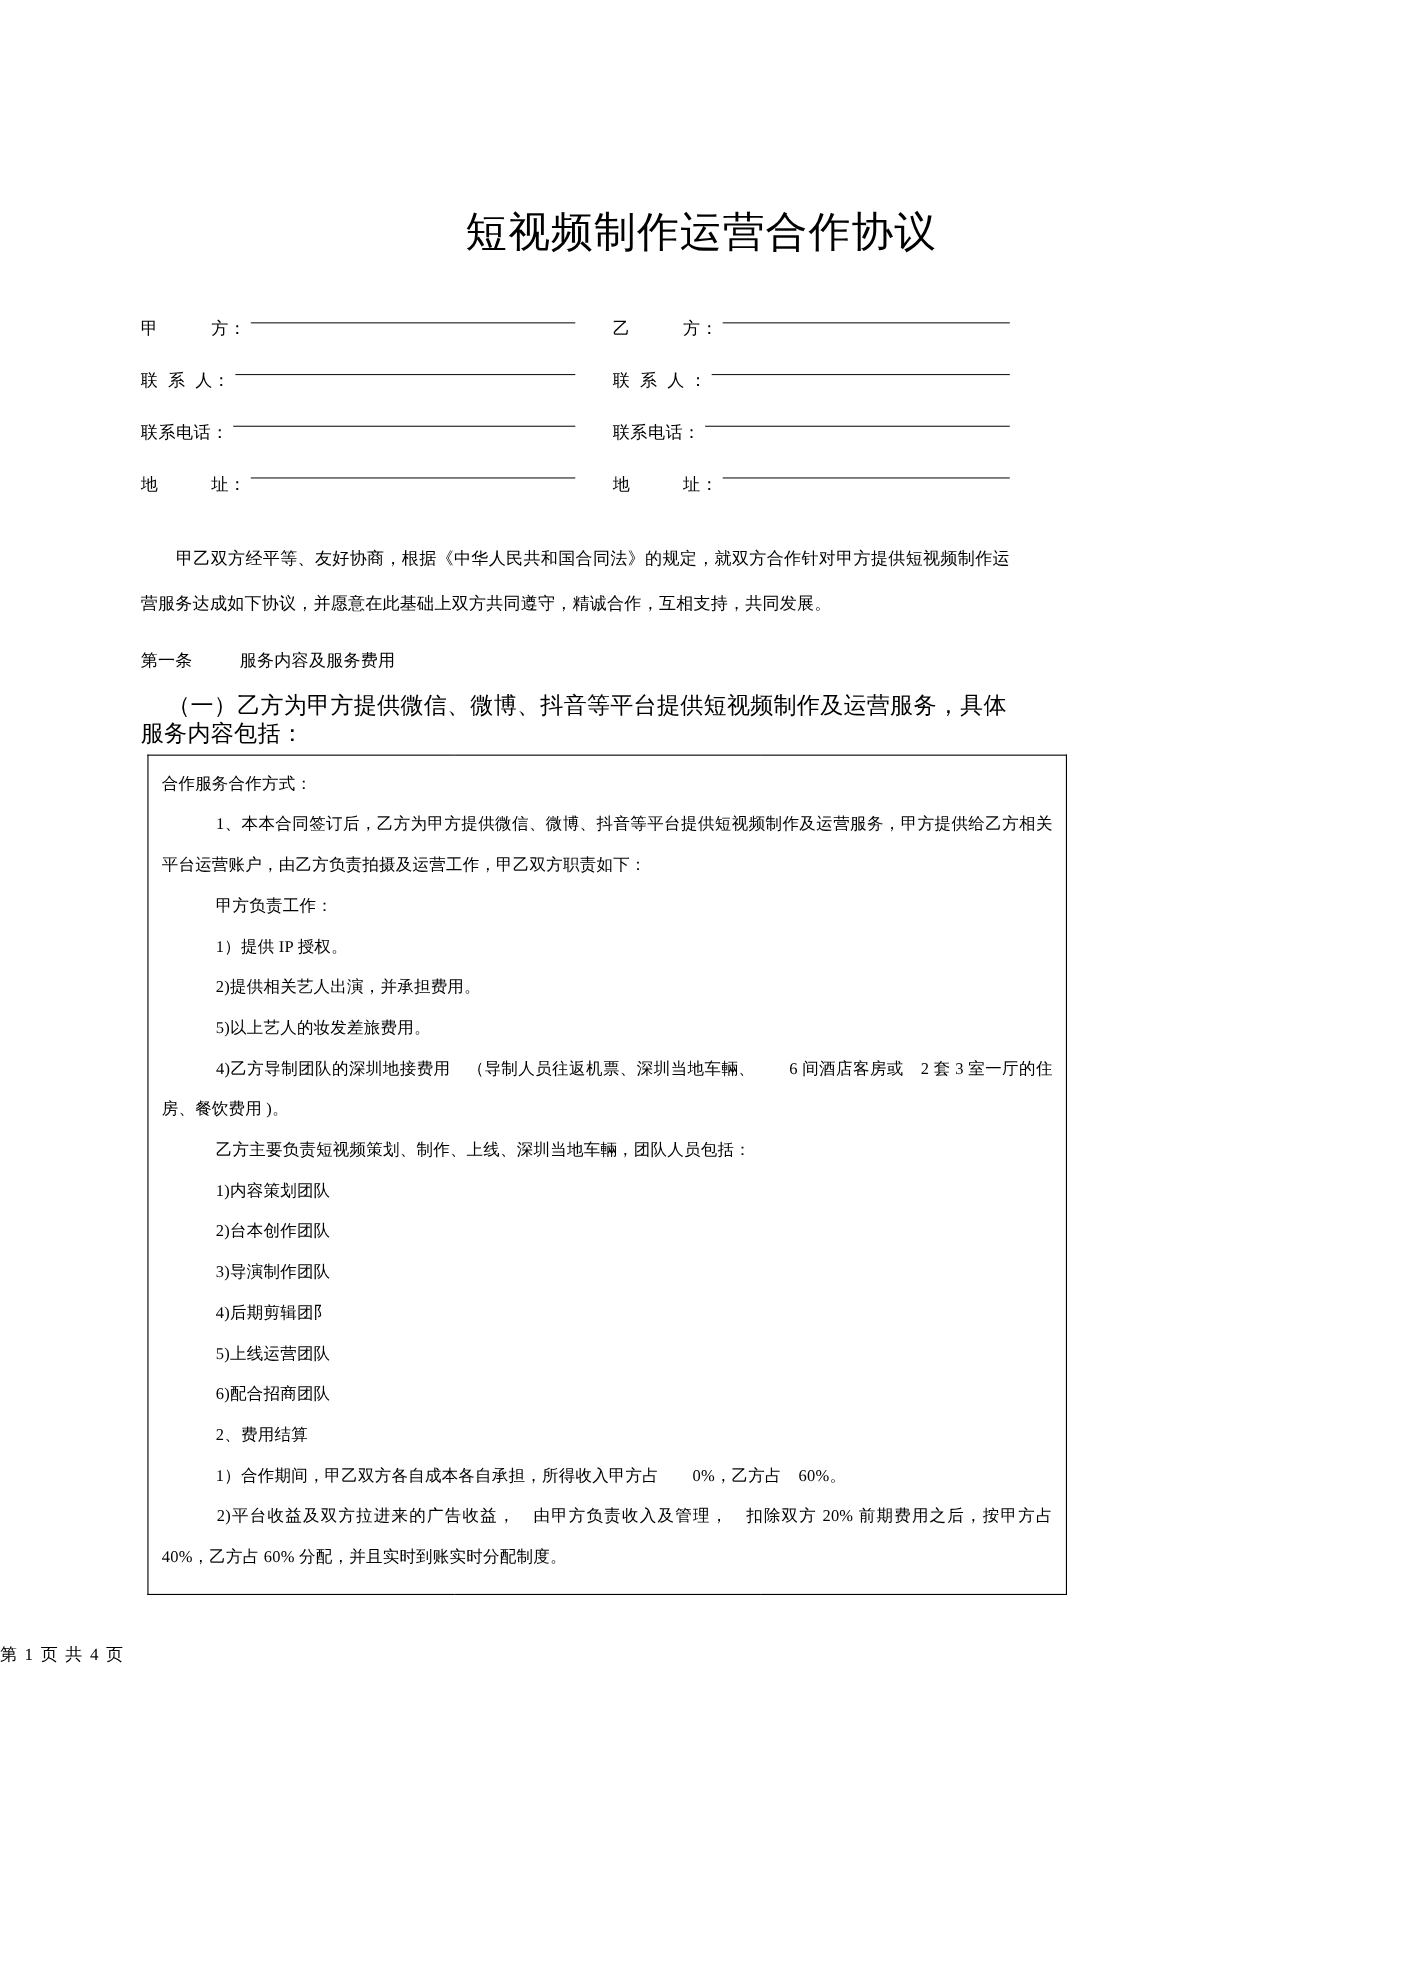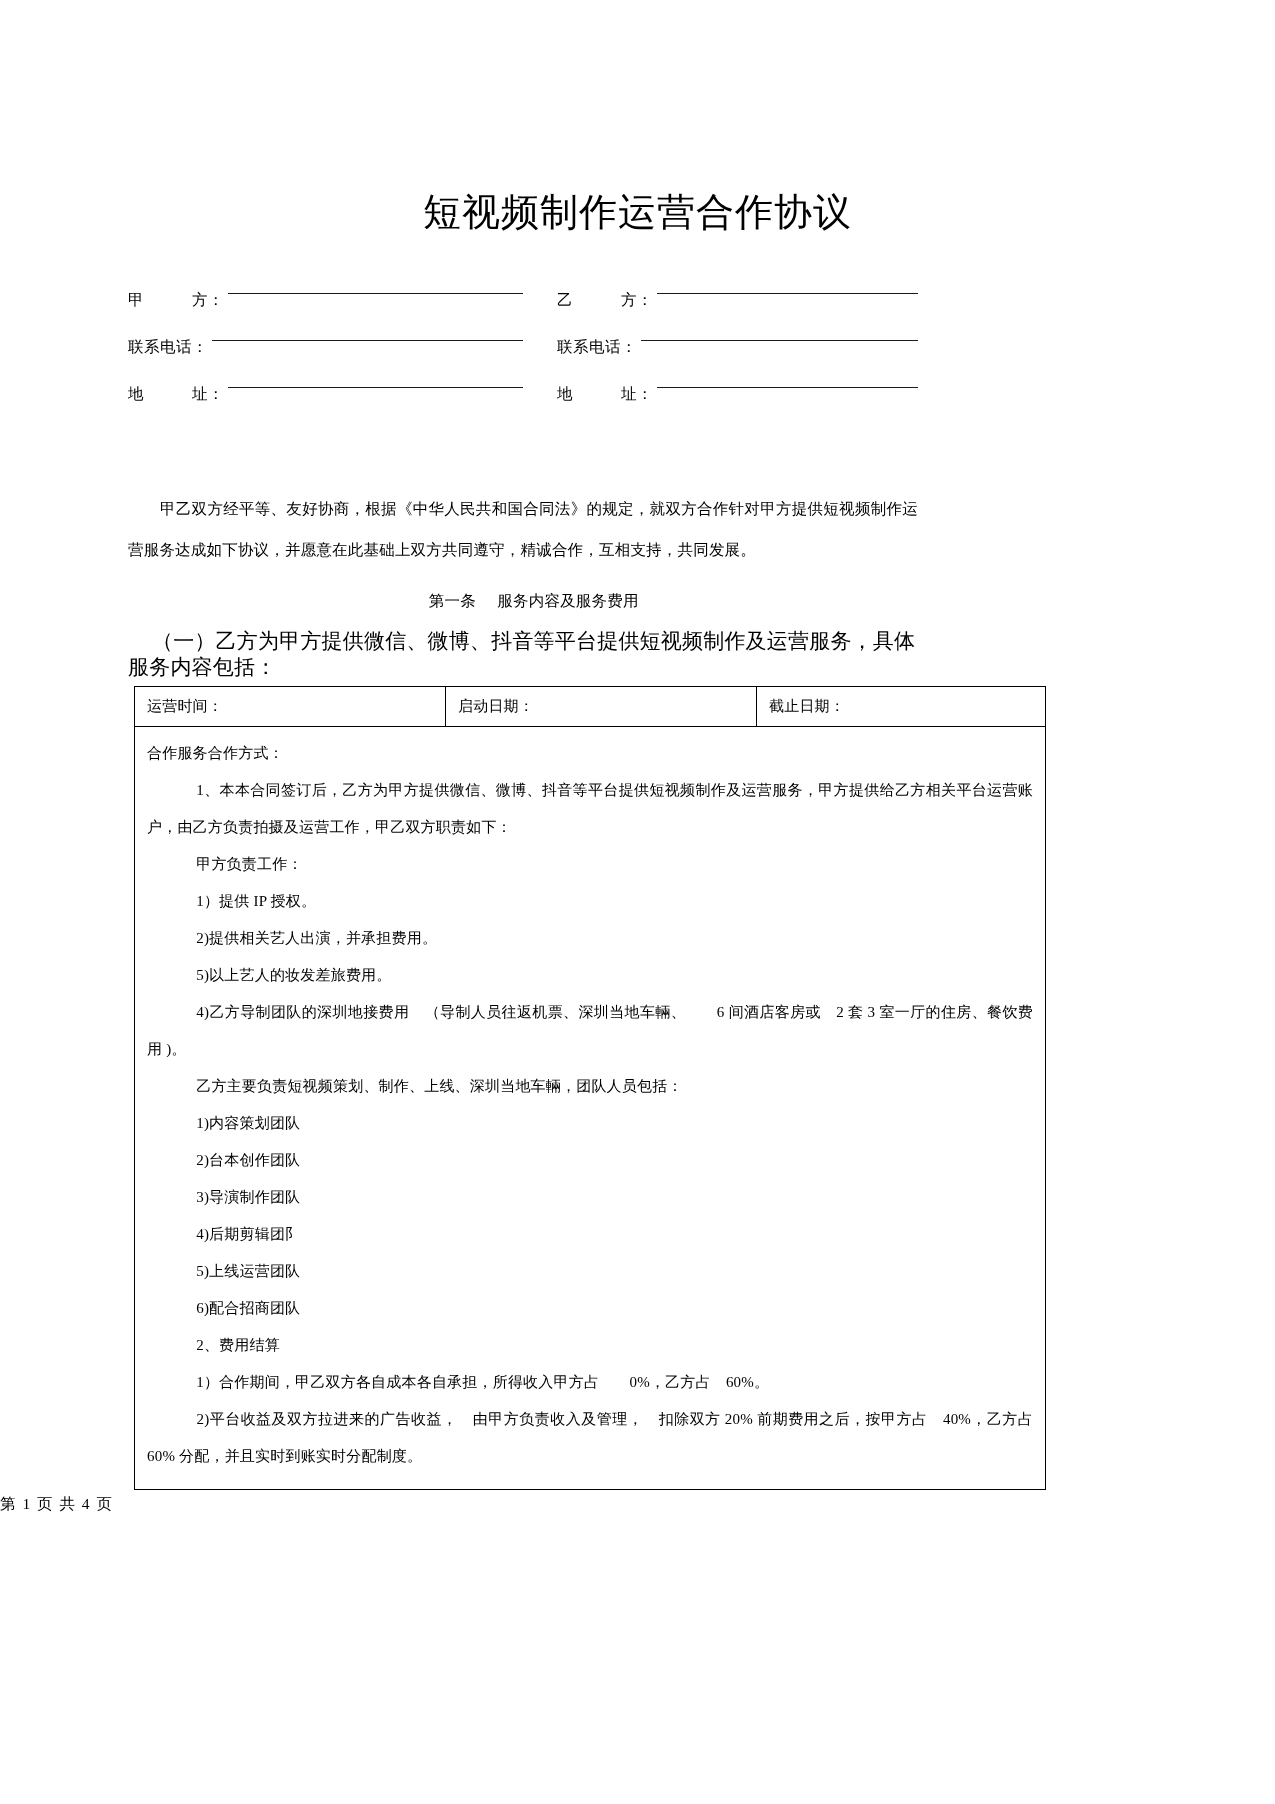--- a/index.html
+++ b/index.html
@@ -89,21 +89,20 @@
   }
 
   .clause-head {
     position: absolute;
     top: 588px;
     left: 128px;
     width: 790px;
     font-size: 15.5px;
     line-height: 26px;
     letter-spacing: 0.2px;
-    text-align: center;
   }
   .clause-head .num { display: inline-block; width: 90px; }
 
   .clause-sub {
     position: absolute;
     top: 628px;
     left: 128px;
     width: 790px;
     font-size: 21px;
     line-height: 26px;
@@ -171,20 +170,30 @@
       <div class="party-col left">
         <span class="party-label">甲　　　方：</span>
         <span class="party-line"></span>
       </div>
       <div class="party-col right">
         <span class="party-label">乙　　　方：</span>
         <span class="party-line"></span>
       </div>
     </div>
 
+    <div class="party-row">
+      <div class="party-col left">
+        <span class="party-label">联  系  人：</span>
+        <span class="party-line"></span>
+      </div>
+      <div class="party-col right">
+        <span class="party-label">联  系  人 ：</span>
+        <span class="party-line"></span>
+      </div>
+    </div>
 
     <div class="party-row">
       <div class="party-col left">
         <span class="party-label">联系电话：</span>
         <span class="party-line"></span>
       </div>
       <div class="party-col right">
         <span class="party-label">联系电话：</span>
         <span class="party-line"></span>
       </div>
@@ -206,25 +215,20 @@
   <p class="intro">甲乙双方经平等、友好协商，根据《中华人民共和国合同法》的规定，就双方合作针对甲方提供短视频制作运营服务达成如下协议，并愿意在此基础上双方共同遵守，精诚合作，互相支持，共同发展。</p>
 
   <div class="clause-head">
     <span class="num">第一条</span><span>服务内容及服务费用</span>
   </div>
 
   <div class="clause-sub">（一）乙方为甲方提供微信、微博、抖音等平台提供短视频制作及运营服务，具体服务内容包括：</div>
 
   <table class="tbl">
     <tbody>
-      <tr>
-        <td class="c1 hdr-cell">运营时间：</td>
-        <td class="c2 hdr-cell">启动日期：</td>
-        <td class="c3 hdr-cell">截止日期：</td>
-      </tr>
       <tr>
         <td class="body-cell" colspan="3">
           <div class="line ind1">合作服务合作方式：</div>
           <div class="line wrap">　1、本本合同签订后，乙方为甲方提供微信、微博、抖音等平台提供短视频制作及运营服务，甲方提供给乙方相关平台运营账户，由乙方负责拍摄及运营工作，甲乙双方职责如下：</div>
           <div class="line ind2">　甲方负责工作：</div>
           <div class="line ind2">　1）提供 IP 授权。</div>
           <div class="line ind2">　2)提供相关艺人出演，并承担费用。</div>
           <div class="line ind2">　5)以上艺人的妆发差旅费用。</div>
           <div class="line wrap">　4)乙方导制团队的深圳地接费用　（导制人员往返机票、深圳当地车輛、　　6 间酒店客房或　2 套 3 室一厅的住房、餐饮费用 )。</div>
           <div class="line ind2">　乙方主要负责短视频策划、制作、上线、深圳当地车輛，团队人员包括：</div>

